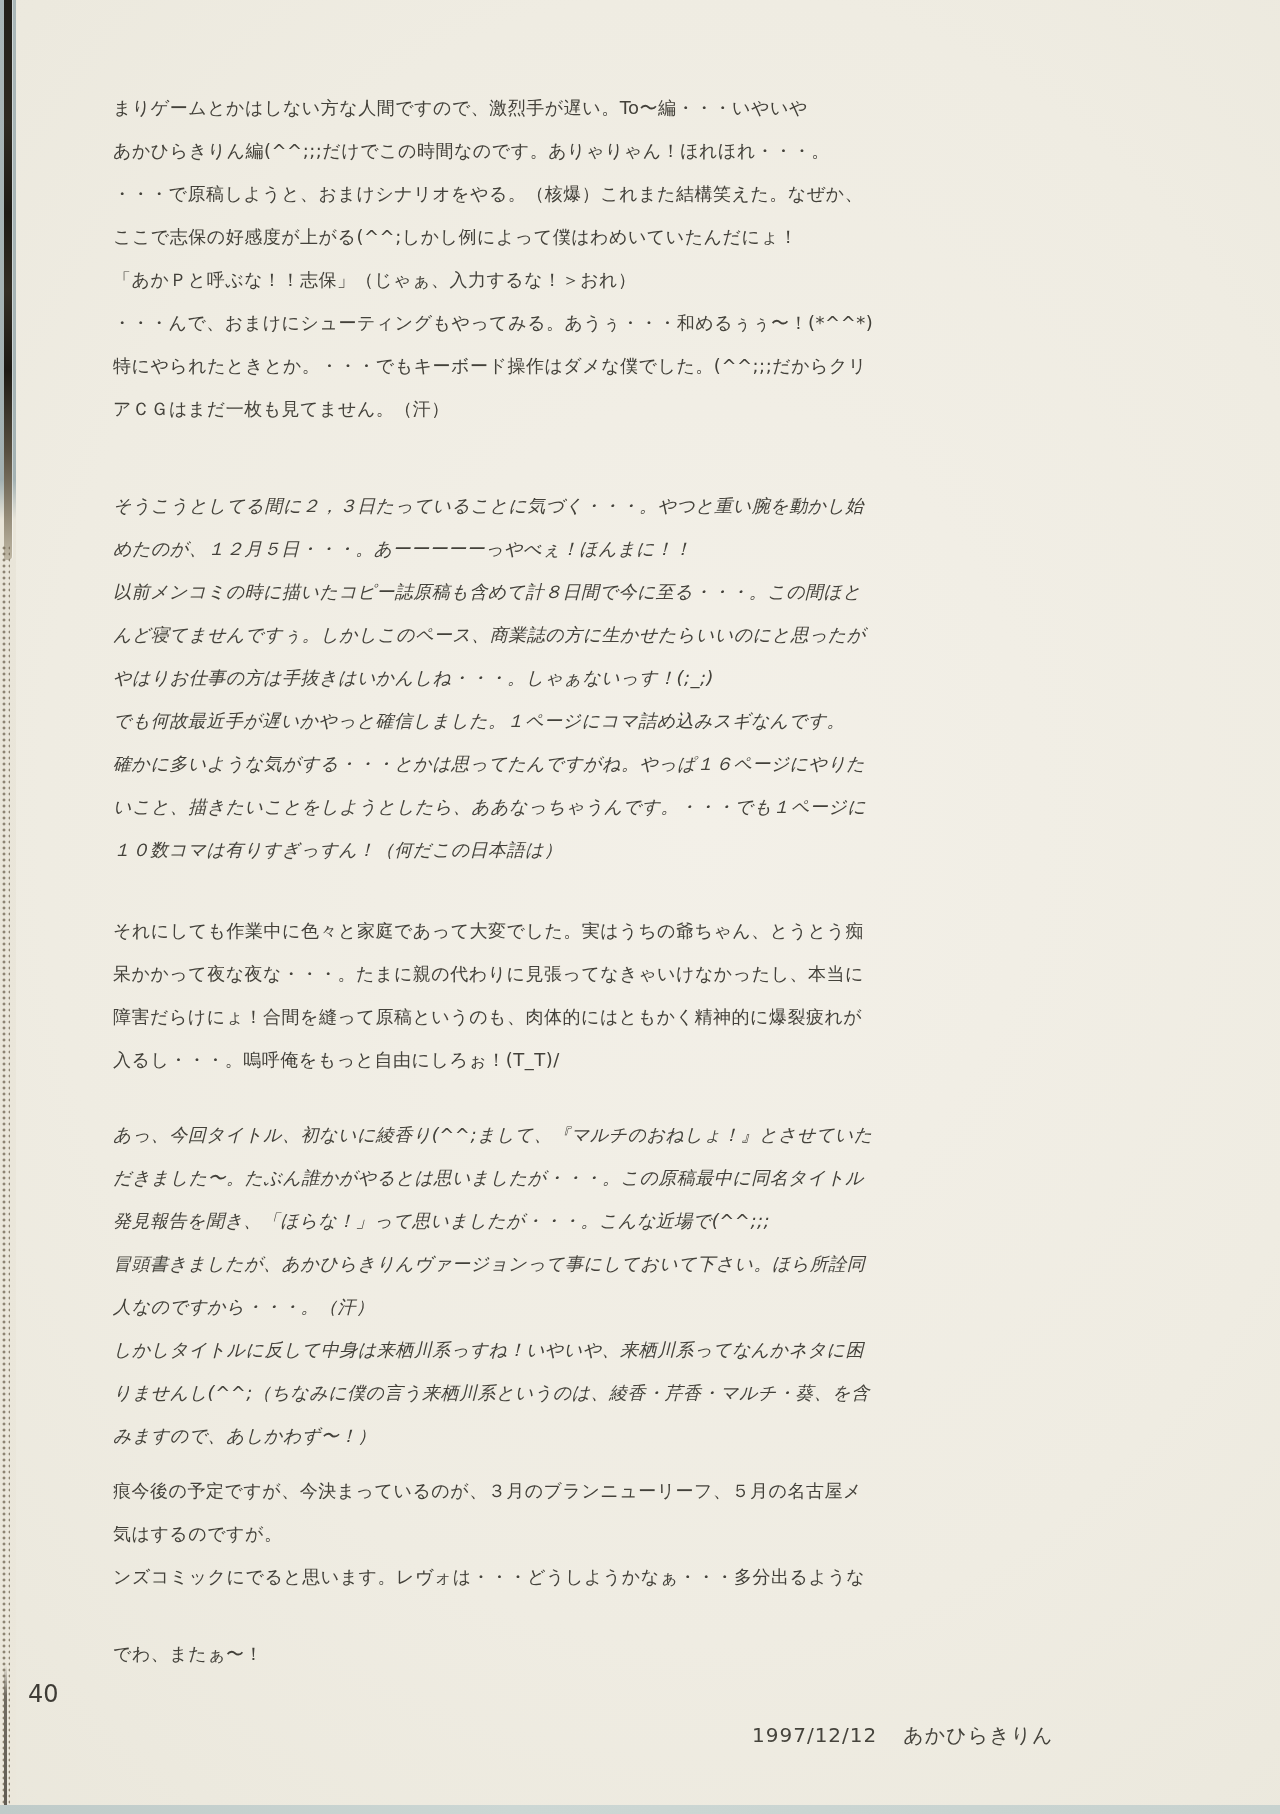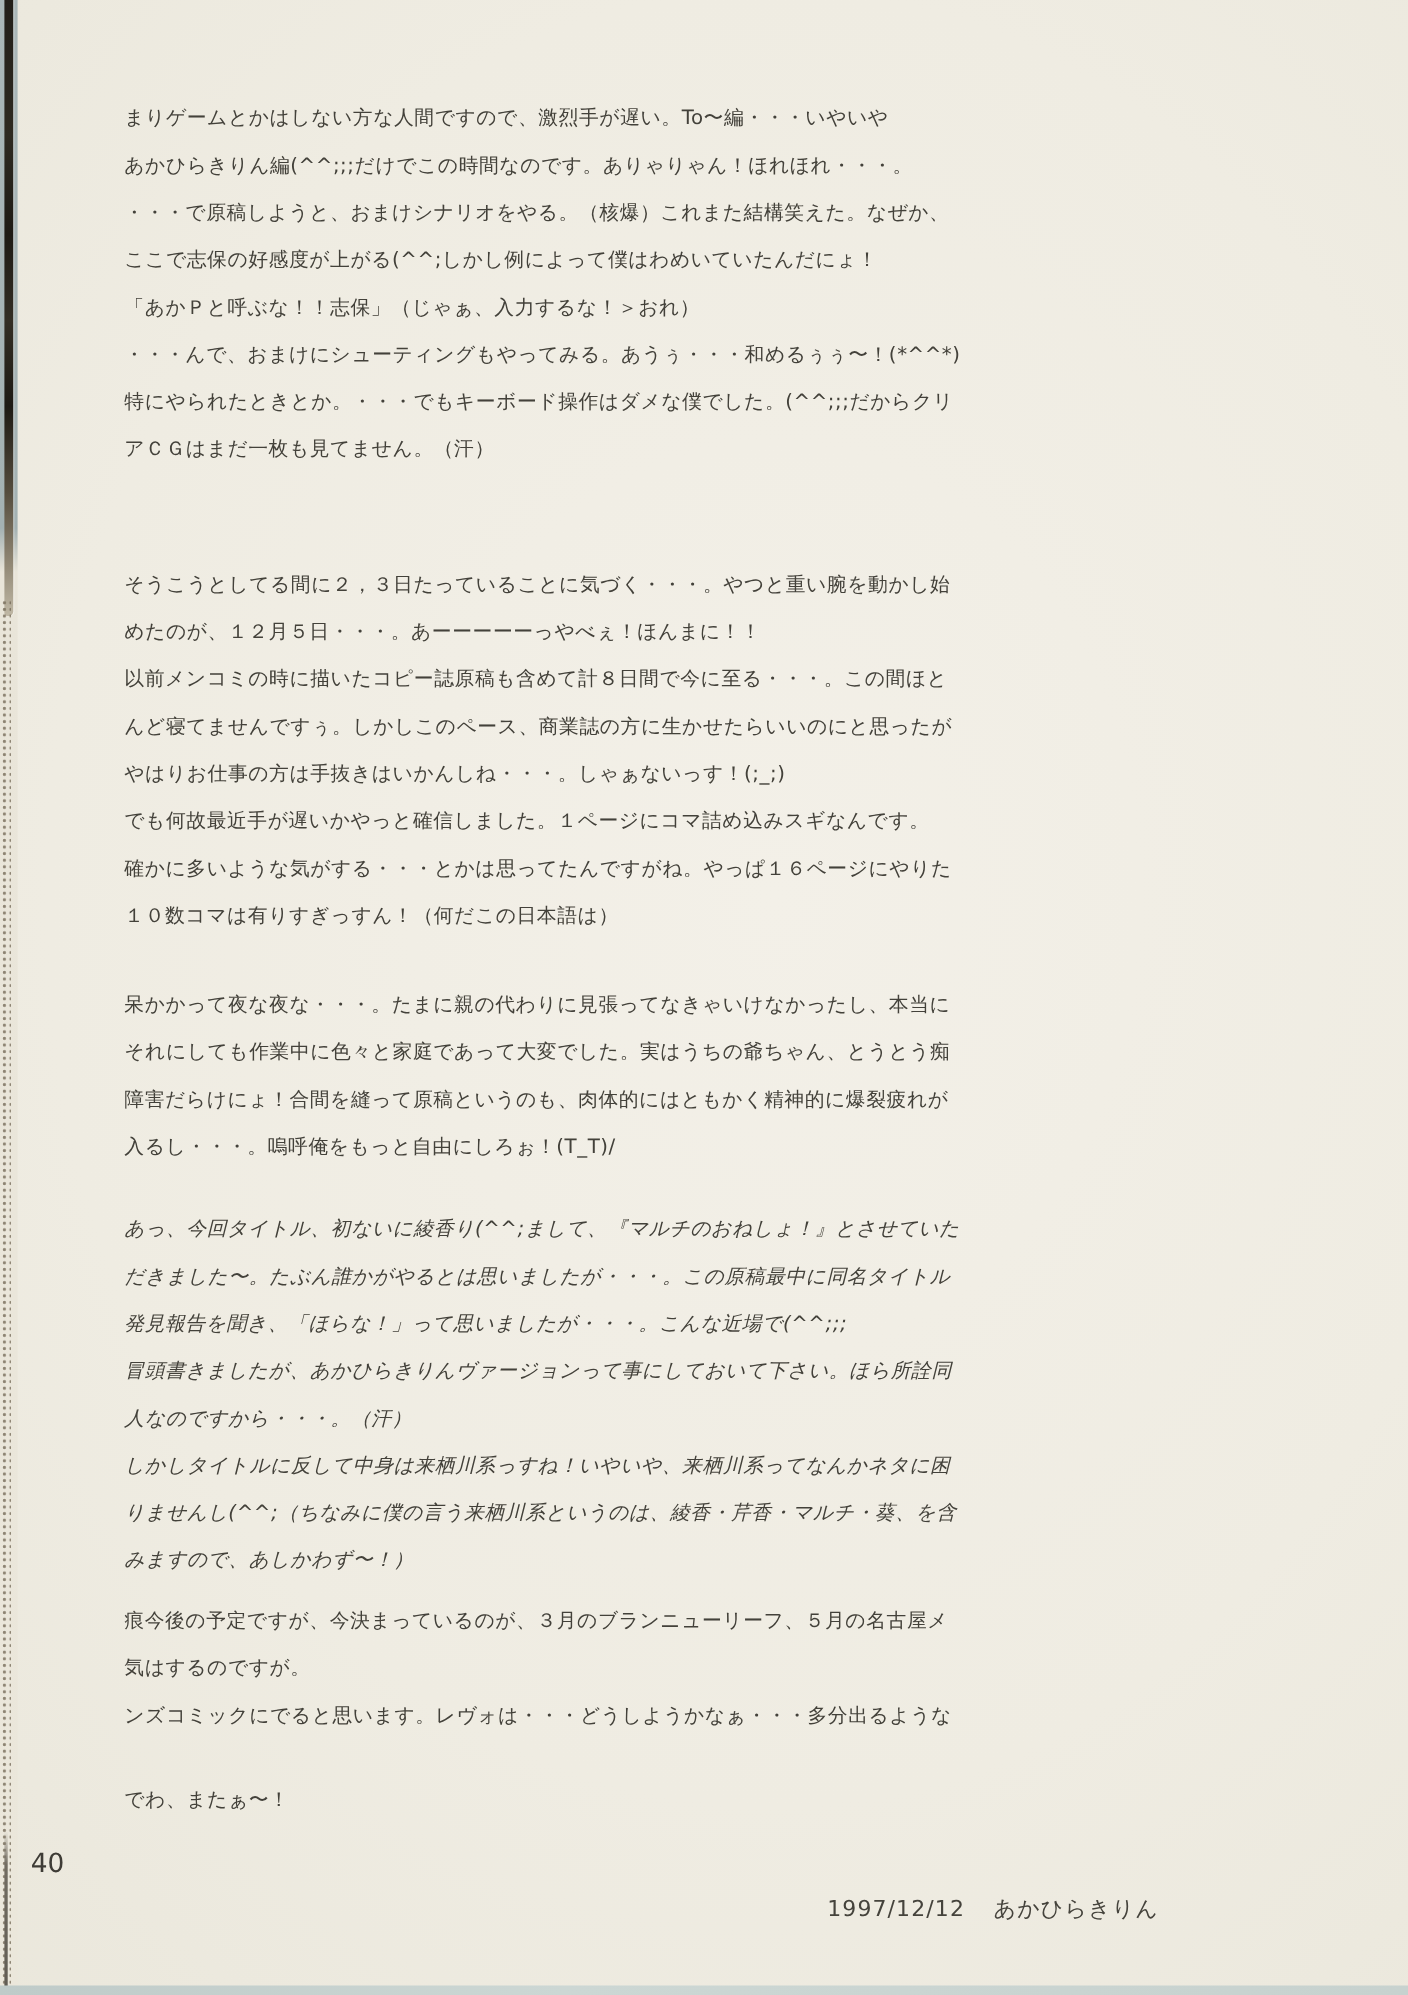--- a/index.html
+++ b/index.html
@@ -58,21 +58,21 @@
     left: 113px; top: 0;
     width: 1014px;
     color: #43413a;
     font-size: 18px;
     font-weight: 500;
     letter-spacing: 0.5px;
   }
   .para { margin: 0; }
   .para .line { display: block; height: 43px; line-height: 43px; white-space: nowrap; }
   .para:nth-child(1) { margin-top: 86px; }
-  .para:nth-child(2) { margin-top: 80px; }
+  .para:nth-child(2) { margin-top: 54px; font-style: italic; }
   .para:nth-child(3) { margin-top: 38px; }
   .para:nth-child(4) { margin-top: 32px; font-style: italic; }
   .para:nth-child(5) { margin-top: 12px; }
   .para:nth-child(6) { margin-top: 34px; }
   .footer-credit {
     position: absolute;
     left: 752px; top: 1722px;
     color: #45433c;
     font-size: 20px;
     font-weight: 500;
@@ -107,25 +107,26 @@
         <span class="line">アＣＧはまだ一枚も見てません。（汗）</span>
       </p>
       <p class="para">
         <span class="line">そうこうとしてる間に２，３日たっていることに気づく・・・。やつと重い腕を動かし始</span>
         <span class="line">めたのが、１２月５日・・・。あーーーーーっやべぇ！ほんまに！！</span>
         <span class="line">以前メンコミの時に描いたコピー誌原稿も含めて計８日間で今に至る・・・。この間ほと</span>
         <span class="line">んど寝てませんですぅ。しかしこのペース、商業誌の方に生かせたらいいのにと思ったが</span>
         <span class="line">やはりお仕事の方は手抜きはいかんしね・・・。しゃぁないっす！(;_;)</span>
         <span class="line">でも何故最近手が遅いかやっと確信しました。１ページにコマ詰め込みスギなんです。</span>
         <span class="line">確かに多いような気がする・・・とかは思ってたんですがね。やっぱ１６ページにやりた</span>
+        <span class="line">いこと、描きたいことをしようとしたら、ああなっちゃうんです。・・・でも１ページに</span>
         <span class="line">１０数コマは有りすぎっすん！（何だこの日本語は）</span>
       </p>
       <p class="para">
+        <span class="line">それにしても作業中に色々と家庭であって大変でした。実はうちの爺ちゃん、とうとう痴</span>
         <span class="line">呆かかって夜な夜な・・・。たまに親の代わりに見張ってなきゃいけなかったし、本当に</span>
-        <span class="line">それにしても作業中に色々と家庭であって大変でした。実はうちの爺ちゃん、とうとう痴</span>
         <span class="line">障害だらけにょ！合間を縫って原稿というのも、肉体的にはともかく精神的に爆裂疲れが</span>
         <span class="line">入るし・・・。嗚呼俺をもっと自由にしろぉ！(T_T)/</span>
       </p>
       <p class="para">
         <span class="line">あっ、今回タイトル、初ないに綾香り(^^;まして、『マルチのおねしょ！』とさせていた</span>
         <span class="line">だきました〜。たぶん誰かがやるとは思いましたが・・・。この原稿最中に同名タイトル</span>
         <span class="line">発見報告を聞き、「ほらな！」って思いましたが・・・。こんな近場で(^^;;;</span>
         <span class="line">冒頭書きましたが、あかひらきりんヴァージョンって事にしておいて下さい。ほら所詮同</span>
         <span class="line">人なのですから・・・。（汗）</span>
         <span class="line">しかしタイトルに反して中身は来栖川系っすね！いやいや、来栖川系ってなんかネタに困</span>

